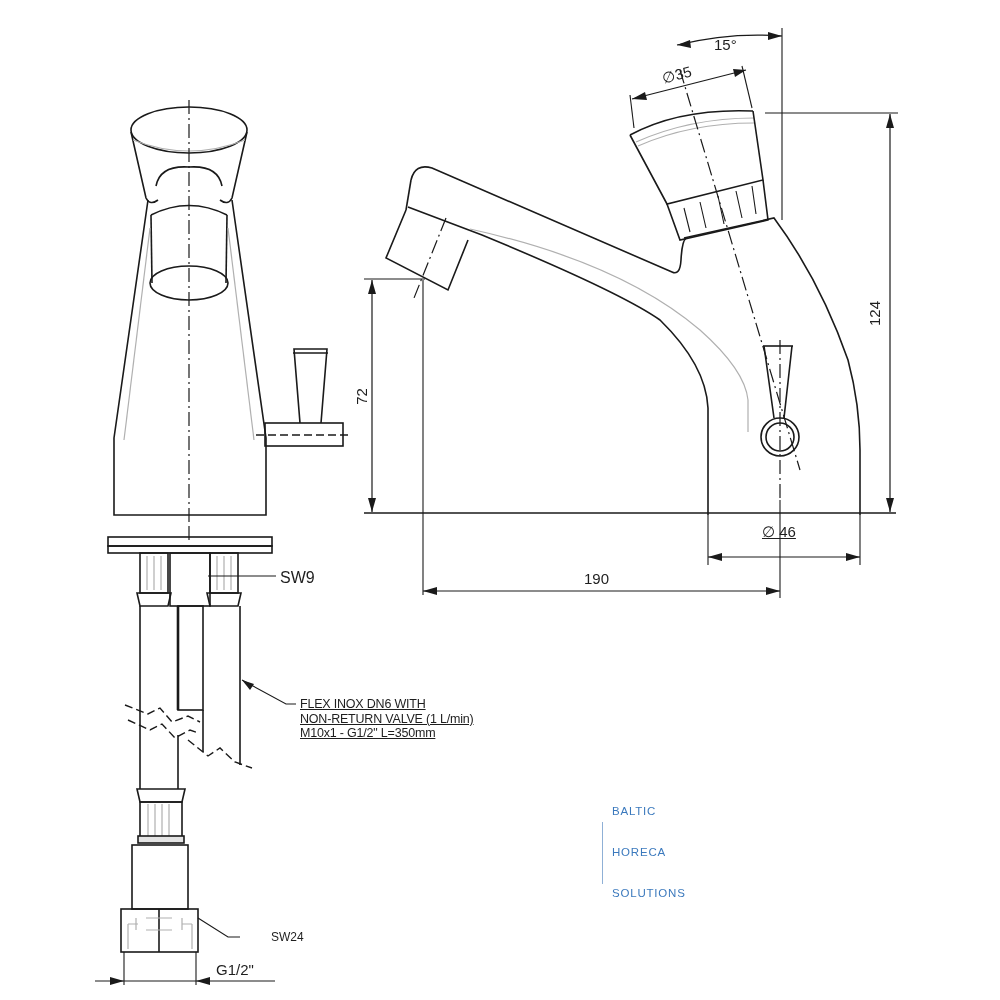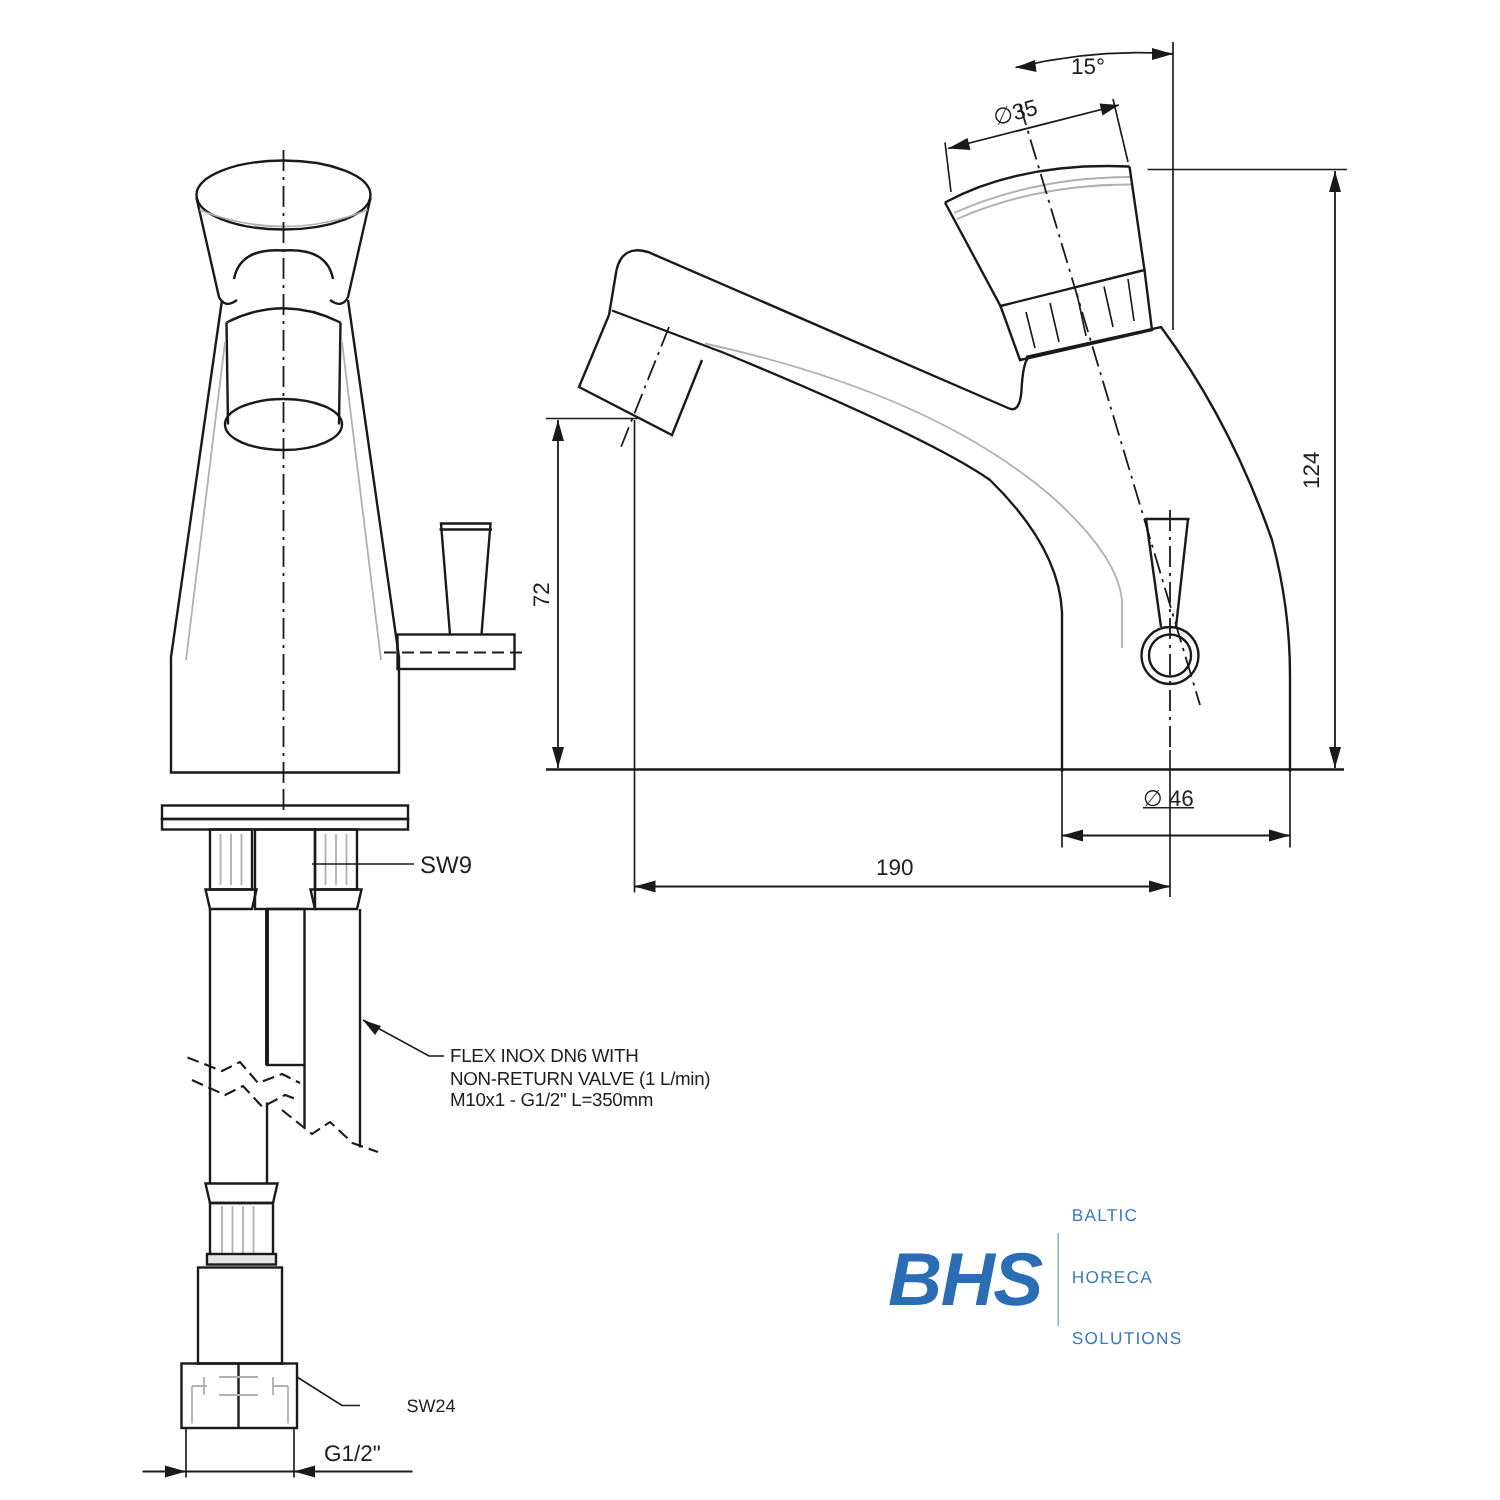--- a/index.html
+++ b/index.html
@@ -7,21 +7,21 @@
   svg.drawing{position:absolute;left:0;top:0;}
   .ln{stroke:#1a1a1a;stroke-width:1.6;fill:none;}
   .thin{stroke:#1a1a1a;stroke-width:1.1;fill:none;}
   .grey{stroke:#b0b0b0;stroke-width:1.2;fill:none;}
   .center{stroke:#1a1a1a;stroke-width:1.2;fill:none;stroke-dasharray:14 4 2 4;}
   .dash{stroke:#1a1a1a;stroke-width:1.4;fill:none;stroke-dasharray:8 4;}
   .dim{stroke:#1a1a1a;stroke-width:1.2;fill:none;}
   .arrow{fill:#1a1a1a;}
   .lbl{position:absolute;color:#1e1e1e;font-family:"Liberation Sans",sans-serif;white-space:nowrap;}
   .dimtxt{font-size:15px;}
-  .note{font-size:12.5px;line-height:14.5px;letter-spacing:-0.2px;}
+  .note{font-size:12.5px;line-height:14.5px;letter-spacing:-0.2px;text-decoration:underline;}
   .logo{position:absolute;left:592px;top:805px;display:flex;align-items:center;}
   .logo-mark{font-family:"Liberation Sans",sans-serif;font-weight:bold;font-style:italic;font-size:50px;letter-spacing:-1px;line-height:50px;}
   .logo-sep{width:1px;height:62px;margin:0 9px 0 10px;}
   .logo-text{display:flex;flex-direction:column;font-size:11.5px;line-height:13px;letter-spacing:0.8px;gap:28px;}
 </style>
 </head>
 <body>
 
 <svg class="drawing" width="1000" height="1000" viewBox="0 0 1000 1000">
 
@@ -172,20 +172,19 @@
 <div class="lbl" style="left:280px;top:569px;font-size:16px;">SW9</div>
 <div class="lbl" style="left:244px;top:930px;font-size:12px;margin-left:27px;">SW24</div>
 <div class="lbl" style="left:216px;top:961px;font-size:15px;">G1/2"</div>
 <div class="lbl note" style="left:300px;top:697px;">
   <div>FLEX INOX DN6 WITH</div>
   <div>NON-RETURN VALVE (1 L/min)</div>
   <div>M10x1 - G1/2" L=350mm</div>
 </div>
 
 <div class="logo">
-  <div class="logo-mark" style="color:#2a6db5;">BHS</div>
   <div class="logo-sep" style="background:#8fb0d6;"></div>
   <div class="logo-text" style="color:#3b79bd;">
     <span>BALTIC</span>
     <span>HORECA</span>
     <span>SOLUTIONS</span>
   </div>
 </div>
 
 </body></html>

